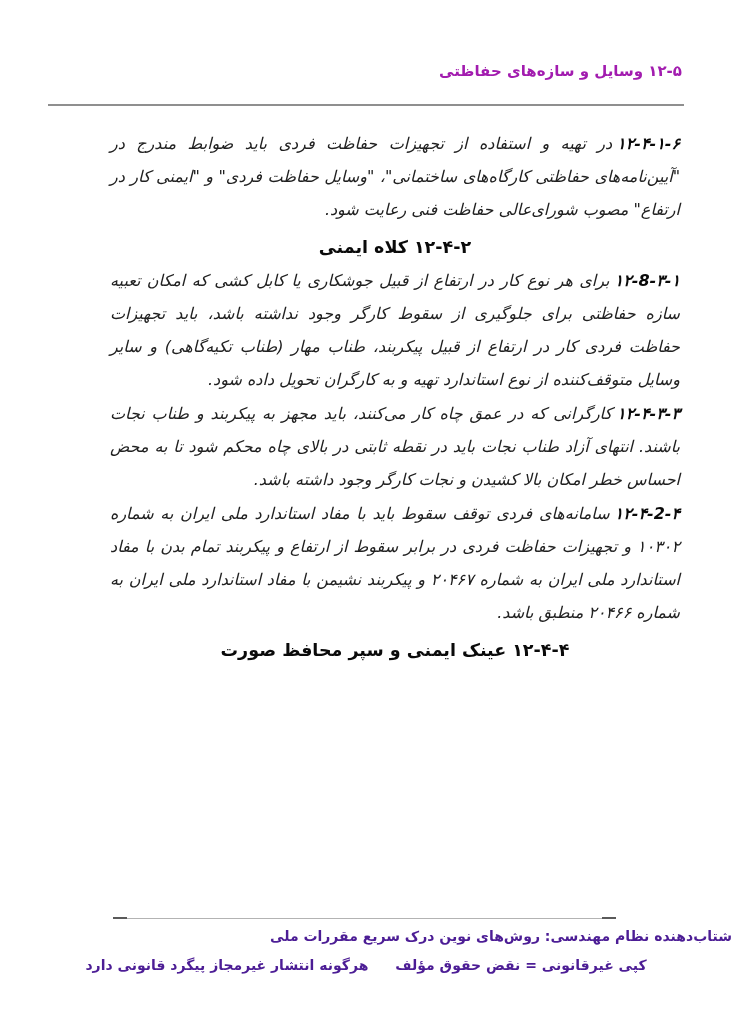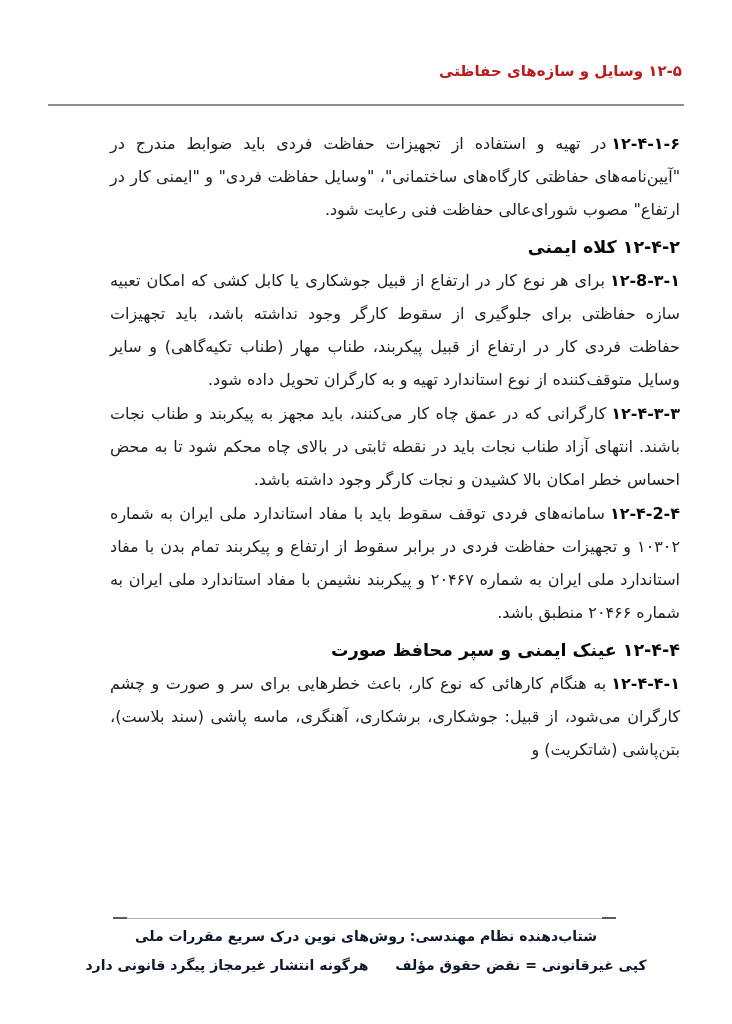--- a/index.html
+++ b/index.html
@@ -8,64 +8,65 @@
     width:732px;height:1024px;
     background:#ffffff;
     overflow:hidden;
     direction:rtl;
     font-family:"DejaVu Sans",sans-serif;
     color:#1f1f1f;
   }
   
   .header-title{
     position:absolute;top:62px;right:50px;
-    font-size:15px;font-weight:bold;color:#b91c1c;
+    font-size:15px;font-weight:bold;color:#a21caf;
     letter-spacing:0;
   }
   .header-rule{
     position:absolute;top:104px;left:48px;right:48px;
     height:2px;background:#8f8f8f;
   }
   
   .content{
     position:absolute;top:127px;right:52px;width:570px;
   }
   p.para{
     margin:0 0 1px 0;
     font-size:16px;line-height:33px;
     text-align:justify;
     color:#212121;
+    font-style:italic;
   }
   .num{
     font-weight:bold;color:#0a0a0a;margin-left:5px;white-space:nowrap;
   }
   h2.sec{
     margin:4px 0 0 0;
     font-size:17.5px;line-height:34px;
     font-weight:bold;color:#0a0a0a;
-    text-align:right;
+    text-align:center;
   }
   h2.sec .num{margin-left:6px;}
   
   .footnote-rule{
     position:absolute;top:918px;left:113px;width:503px;height:2px;
   }
   .footnote-rule .mid{
     position:absolute;top:0;left:10px;right:10px;height:1px;background:#b3b3b3;
   }
   .footnote-rule .end-dash{
     position:absolute;top:-1px;width:14px;height:2px;background:#5a5a5a;
   }
   .footnote-rule .end-dash.right{right:0;}
   .footnote-rule .end-dash.left{left:0;}
   
   .footer{
     position:absolute;top:922px;left:0;right:0;
-    text-align:center;
-    font-size:14px;font-weight:bold;color:#0f172a;
+    text-align:right;
+    font-size:14px;font-weight:bold;color:#4c1d95;
     line-height:29px;
   }
   .f-line2{
     display:flex;flex-direction:row;justify-content:center;
     gap:27px;direction:rtl;
   }
 </style>
 </head>
 <body>
 
@@ -96,23 +97,20 @@
     </p>
 
     <p class="para">
       <b class="num">۱۲-۴-2-۴</b><span>سامانه‌های فردی توقف سقوط باید با مفاد استاندارد ملی ایران به شماره ۱۰۳۰۲ و تجهیزات حفاظت فردی در برابر سقوط از ارتفاع و پیکربند تمام بدن با مفاد استاندارد ملی ایران به شماره ۲۰۴۶۷ و پیکربند نشیمن با مفاد استاندارد ملی ایران به شماره ۲۰۴۶۶ منطبق باشد.</span>
     </p>
 
     <h2 class="sec">
       <b class="num">۱۲-۴-۴</b><span>عینک ایمنی و سپر محافظ صورت</span>
     </h2>
 
-    <p class="para">
-      <b class="num">۱۲-۴-۴-۱</b><span>به هنگام کارهائی که نوع کار، باعث خطرهایی برای سر و صورت و چشم کارگران می‌شود، از قبیل: جوشکاری، برشکاری، آهنگری، ماسه پاشی (سند بلاست)، بتن‌پاشی (شاتکریت) و</span>
-    </p>
 
   </div>
 
   <div class="footnote-rule">
     <span class="mid"></span>
     <span class="end-dash right"></span>
     <span class="end-dash left"></span>
   </div>
 
   <div class="footer">

